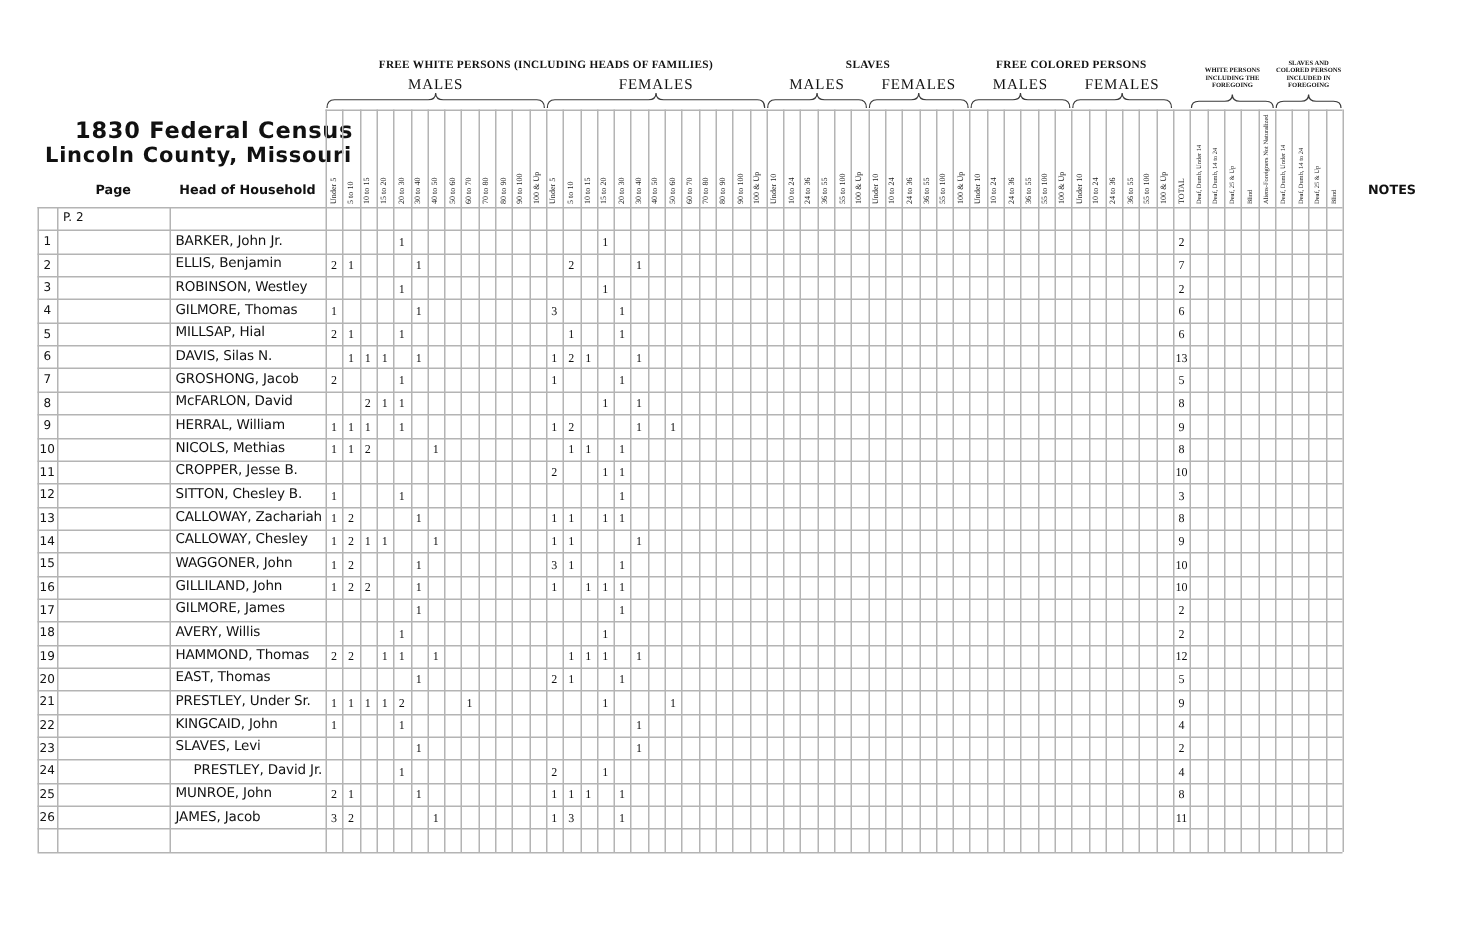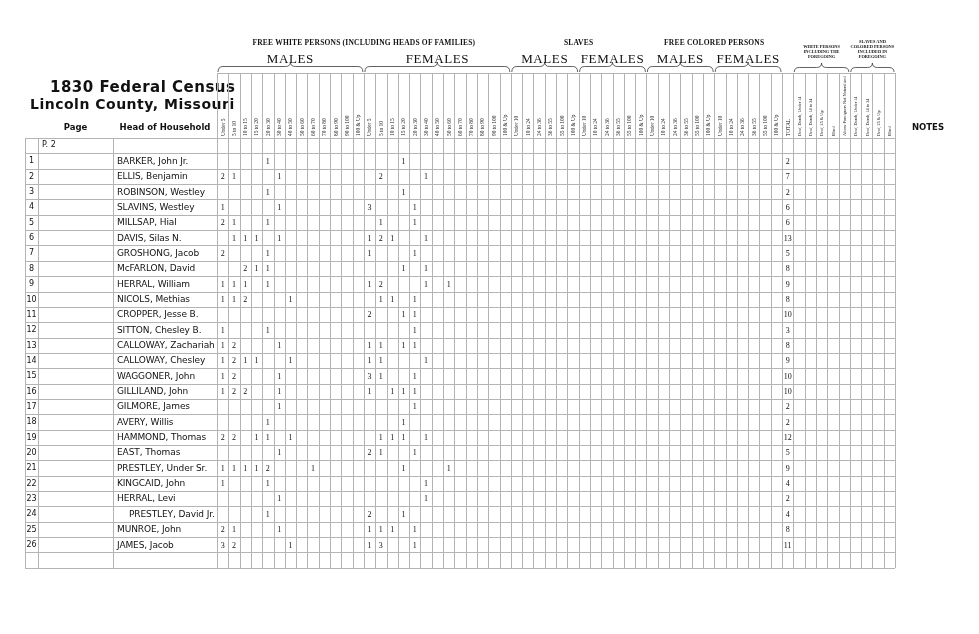--- a/index.html
+++ b/index.html
@@ -6,21 +6,21 @@
   #sheet{position:relative;width:979px;height:634px;background:#fff;overflow:hidden;
          font-family:"DejaVu Sans",sans-serif;color:#111;}
   .abs{position:absolute;}
   .hline{position:absolute;height:1px;background:#b4b4b4;}
   .vline{position:absolute;width:1px;background:#b4b4b4;}
   .title1{font-size:15px;font-weight:bold;letter-spacing:.5px;white-space:nowrap;}
   .title2{font-size:14px;font-weight:bold;letter-spacing:.5px;white-space:nowrap;}
   .colhdr{font-size:8.5px;font-weight:bold;white-space:nowrap;}
   .secTitle{position:absolute;font-family:"Liberation Serif",serif;font-weight:bold;
             font-size:7.5px;white-space:nowrap;transform:translateX(-50%);letter-spacing:.2px;}
-  .mfTitle{position:absolute;font-family:"Liberation Serif",serif;font-size:13px;
+  .mfTitle{position:absolute;font-family:"Liberation Serif",serif;font-size:10px;
            white-space:nowrap;transform:translateX(-50%);letter-spacing:.6px;}
   .tinyTitle{position:absolute;font-family:"Liberation Serif",serif;font-weight:bold;
              font-size:4.4px;line-height:5px;text-align:center;transform:translateX(-50%);}
   .vl{position:absolute;writing-mode:vertical-rl;transform:rotate(180deg);
       font-family:"Liberation Serif",serif;font-size:5.4px;color:#222;
       display:flex;align-items:center;justify-content:flex-start;white-space:nowrap;}
   .vr{font-size:4.3px;}
   .rownum{position:absolute;font-size:8px;text-align:center;}
   .name{position:absolute;font-size:9px;white-space:nowrap;letter-spacing:-.1px;}
   .digit{position:absolute;font-family:"Liberation Serif",serif;font-size:8px;text-align:center;}
@@ -237,21 +237,21 @@
       <div class="digit" style="left: 273.5px; top: 172.2px; width: 11.3px;">1</div>
       <div class="digit" style="left: 375.2px; top: 172.2px; width: 11.3px;">2</div>
       <div class="digit" style="left: 420.4px; top: 172.2px; width: 11.3px;">1</div>
       <div class="digit" style="left: 782px; top: 172.2px; width: 11.3px;">7</div>
       <div class="rownum" style="left: 25px; top: 187px; width: 13px;">3</div>
       <div class="name" style="left: 117px; top: 186.5px;">ROBINSON, Westley</div>
       <div class="digit" style="left: 262.2px; top: 187.5px; width: 11.3px;">1</div>
       <div class="digit" style="left: 397.8px; top: 187.5px; width: 11.3px;">1</div>
       <div class="digit" style="left: 782px; top: 187.5px; width: 11.3px;">2</div>
       <div class="rownum" style="left: 25px; top: 202.4px; width: 13px;">4</div>
-      <div class="name" style="left: 117px; top: 201.9px;">SLAVINS, Westley</div>
+      <div class="name" style="left: 117px; top: 201.9px;">GILMORE, Thomas</div>
       <div class="digit" style="left: 217px; top: 202.9px; width: 11.3px;">1</div>
       <div class="digit" style="left: 273.5px; top: 202.9px; width: 11.3px;">1</div>
       <div class="digit" style="left: 363.9px; top: 202.9px; width: 11.3px;">3</div>
       <div class="digit" style="left: 409.1px; top: 202.9px; width: 11.3px;">1</div>
       <div class="digit" style="left: 782px; top: 202.9px; width: 11.3px;">6</div>
       <div class="rownum" style="left: 25px; top: 217.7px; width: 13px;">5</div>
       <div class="name" style="left: 117px; top: 217.2px;">MILLSAP, Hial</div>
       <div class="digit" style="left: 217px; top: 218.2px; width: 11.3px;">2</div>
       <div class="digit" style="left: 228.3px; top: 218.2px; width: 11.3px;">1</div>
       <div class="digit" style="left: 262.2px; top: 218.2px; width: 11.3px;">1</div>
@@ -398,21 +398,21 @@
       <div class="digit" style="left: 397.8px; top: 463.7px; width: 11.3px;">1</div>
       <div class="digit" style="left: 443px; top: 463.7px; width: 11.3px;">1</div>
       <div class="digit" style="left: 782px; top: 463.7px; width: 11.3px;">9</div>
       <div class="rownum" style="left: 25px; top: 478.6px; width: 13px;">22</div>
       <div class="name" style="left: 117px; top: 478.1px;">KINGCAID, John</div>
       <div class="digit" style="left: 217px; top: 479.1px; width: 11.3px;">1</div>
       <div class="digit" style="left: 262.2px; top: 479.1px; width: 11.3px;">1</div>
       <div class="digit" style="left: 420.4px; top: 479.1px; width: 11.3px;">1</div>
       <div class="digit" style="left: 782px; top: 479.1px; width: 11.3px;">4</div>
       <div class="rownum" style="left: 25px; top: 493.9px; width: 13px;">23</div>
-      <div class="name" style="left: 117px; top: 493.4px;">HERRAL, Levi</div>
+      <div class="name" style="left: 117px; top: 493.4px;">SLAVES, Levi</div>
       <div class="digit" style="left: 273.5px; top: 494.4px; width: 11.3px;">1</div>
       <div class="digit" style="left: 420.4px; top: 494.4px; width: 11.3px;">1</div>
       <div class="digit" style="left: 782px; top: 494.4px; width: 11.3px;">2</div>
       <div class="rownum" style="left: 25px; top: 509.3px; width: 13px;">24</div>
       <div class="name" style="left: 129px; top: 508.8px;">PRESTLEY, David Jr.</div>
       <div class="digit" style="left: 262.2px; top: 509.8px; width: 11.3px;">1</div>
       <div class="digit" style="left: 363.9px; top: 509.8px; width: 11.3px;">2</div>
       <div class="digit" style="left: 397.8px; top: 509.8px; width: 11.3px;">1</div>
       <div class="digit" style="left: 782px; top: 509.8px; width: 11.3px;">4</div>
       <div class="rownum" style="left: 25px; top: 524.6px; width: 13px;">25</div>

